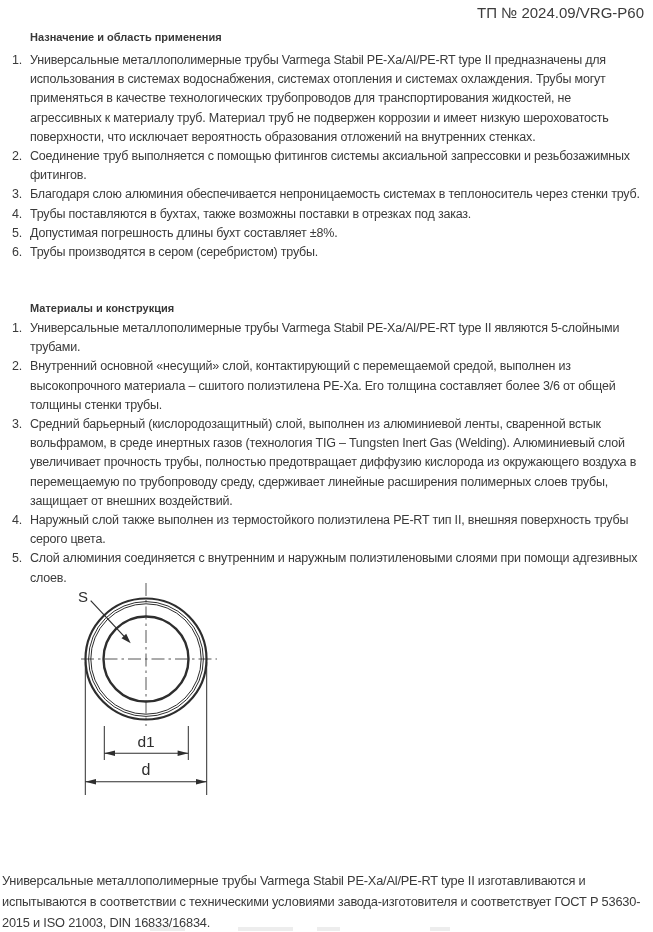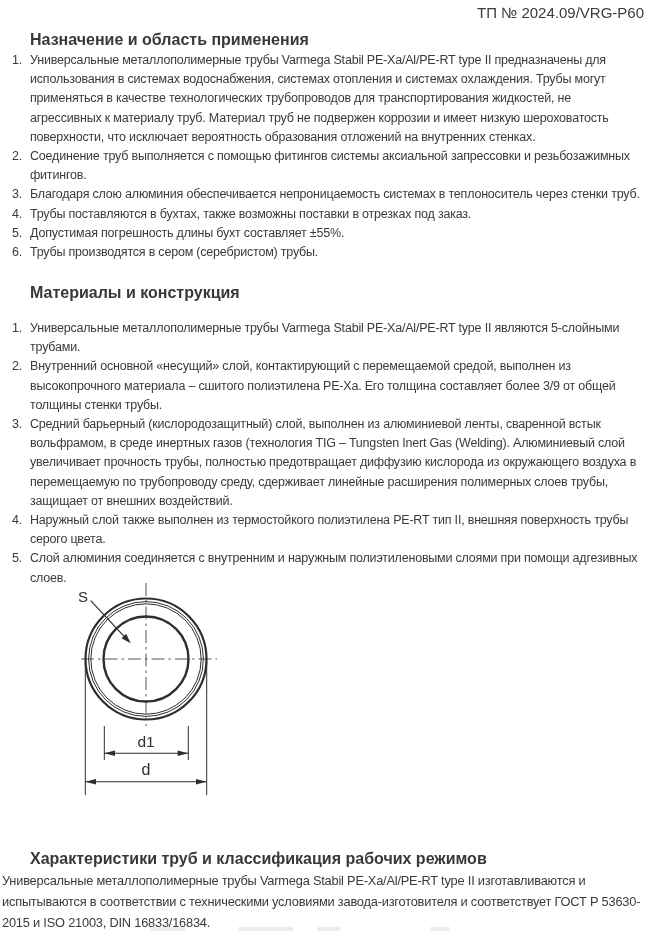--- a/index.html
+++ b/index.html
@@ -10,24 +10,24 @@
     font-family:"Liberation Sans", sans-serif;
     color:#3a3a3a;
     overflow:hidden;
   }
   .doc-number{
     position:absolute;top:4px;right:9px;
     font-size:15px;color:#3c3c3c;letter-spacing:0;
   }
   .sec-title{
     position:absolute;left:30px;
-    font-size:16px;font-weight:bold;color:#383838;
+    font-size:11px;font-weight:bold;color:#383838;
   }
   .t-purpose{top:31px;}
-  .t-materials{top:284px;}
+  .t-materials{top:302px;}
   .t-characteristics{top:850px;}
   .num-list{
     position:absolute;left:12px;width:632px;
     font-size:12.5px;line-height:19.2px;letter-spacing:-0.2px;
   }
   .l-purpose{top:51px;}
   .l-materials{top:319px;}
   .li{display:flex;}
   .li .num{flex:0 0 18px;}
   .li .txt{flex:1 1 auto;max-width:612px;}
@@ -67,37 +67,37 @@
       <div class="li">
         <span class="num">3.</span>
         <span class="txt">Благодаря слою алюминия обеспечивается непроницаемость системах в теплоноситель через стенки труб.</span>
       </div>
       <div class="li">
         <span class="num">4.</span>
         <span class="txt">Трубы поставляются в бухтах, также возможны поставки в отрезках под заказ.</span>
       </div>
       <div class="li">
         <span class="num">5.</span>
-        <span class="txt">Допустимая погрешность длины бухт составляет ±55%.</span>
+        <span class="txt">Допустимая погрешность длины бухт составляет ±8%.</span>
       </div>
       <div class="li">
         <span class="num">6.</span>
         <span class="txt">Трубы производятся в сером (серебристом) трубы.</span>
       </div>
     </div>
 
   <div class="sec-title t-materials">Материалы и конструкция</div>
   <div class="num-list l-materials">
       <div class="li">
         <span class="num">1.</span>
         <span class="txt">Универсальные металлополимерные трубы Varmega Stabil PE-Xa/Al/PE-RT type II являются 5-слойными трубами.</span>
       </div>
       <div class="li">
         <span class="num">2.</span>
-        <span class="txt">Внутренний основной «несущий» слой, контактирующий с перемещаемой средой, выполнен из высокопрочного материала – сшитого полиэтилена PE-Xa. Его толщина составляет более 3/9 от общей толщины стенки трубы.</span>
+        <span class="txt">Внутренний основной «несущий» слой, контактирующий с перемещаемой средой, выполнен из высокопрочного материала – сшитого полиэтилена PE-Xa. Его толщина составляет более 3/6 от общей толщины стенки трубы.</span>
       </div>
       <div class="li">
         <span class="num">3.</span>
         <span class="txt">Средний барьерный (кислородозащитный) слой, выполнен из алюминиевой ленты, сваренной встык вольфрамом, в среде инертных газов (технология TIG – Tungsten Inert Gas (Welding). Алюминиевый слой увеличивает прочность трубы, полностью предотвращает диффузию кислорода из окружающего воздуха в перемещаемую по трубопроводу среду, сдерживает линейные расширения полимерных слоев трубы, защищает от внешних воздействий.</span>
       </div>
       <div class="li">
         <span class="num">4.</span>
         <span class="txt">Наружный слой также выполнен из термостойкого полиэтилена PE-RT тип II, внешняя поверхность трубы серого цвета.</span>
       </div>
       <div class="li">
@@ -130,21 +130,20 @@
 
       <line x1="15.3" y1="80" x2="15.3" y2="213" stroke="#2e2e2e" stroke-width="1"></line>
       <line x1="136.7" y1="80" x2="136.7" y2="213" stroke="#2e2e2e" stroke-width="1"></line>
       <line x1="15.3" y1="199.7" x2="136.7" y2="199.7" stroke="#2e2e2e" stroke-width="1.1"></line>
       <polygon points="15.3,199.7 26,196.9 26,202.5" fill="#2e2e2e"></polygon>
       <polygon points="136.7,199.7 126,196.9 126,202.5" fill="#2e2e2e"></polygon>
       <text x="76" y="193" font-size="16" text-anchor="middle" fill="#2e2e2e" font-family="Liberation Sans, sans-serif">d</text>
     </svg>
   </div>
 
-  <div class="sec-title t-characteristics">Характеристики труб и классификация рабочих режимов</div>
   <div class="para">Универсальные металлополимерные трубы Varmega Stabil PE-Xa/Al/PE-RT type II изготавливаются и испытываются в соответствии с техническими условиями завода-изготовителя и соответствует ГОСТ Р 53630-2015 и ISO 21003, DIN 16833/16834.</div>
 
   <div class="artifact a1"></div>
   <div class="artifact a2"></div>
   <div class="artifact a3"></div>
   <div class="artifact a4"></div>
 
 </div>
 
 </body></html>

